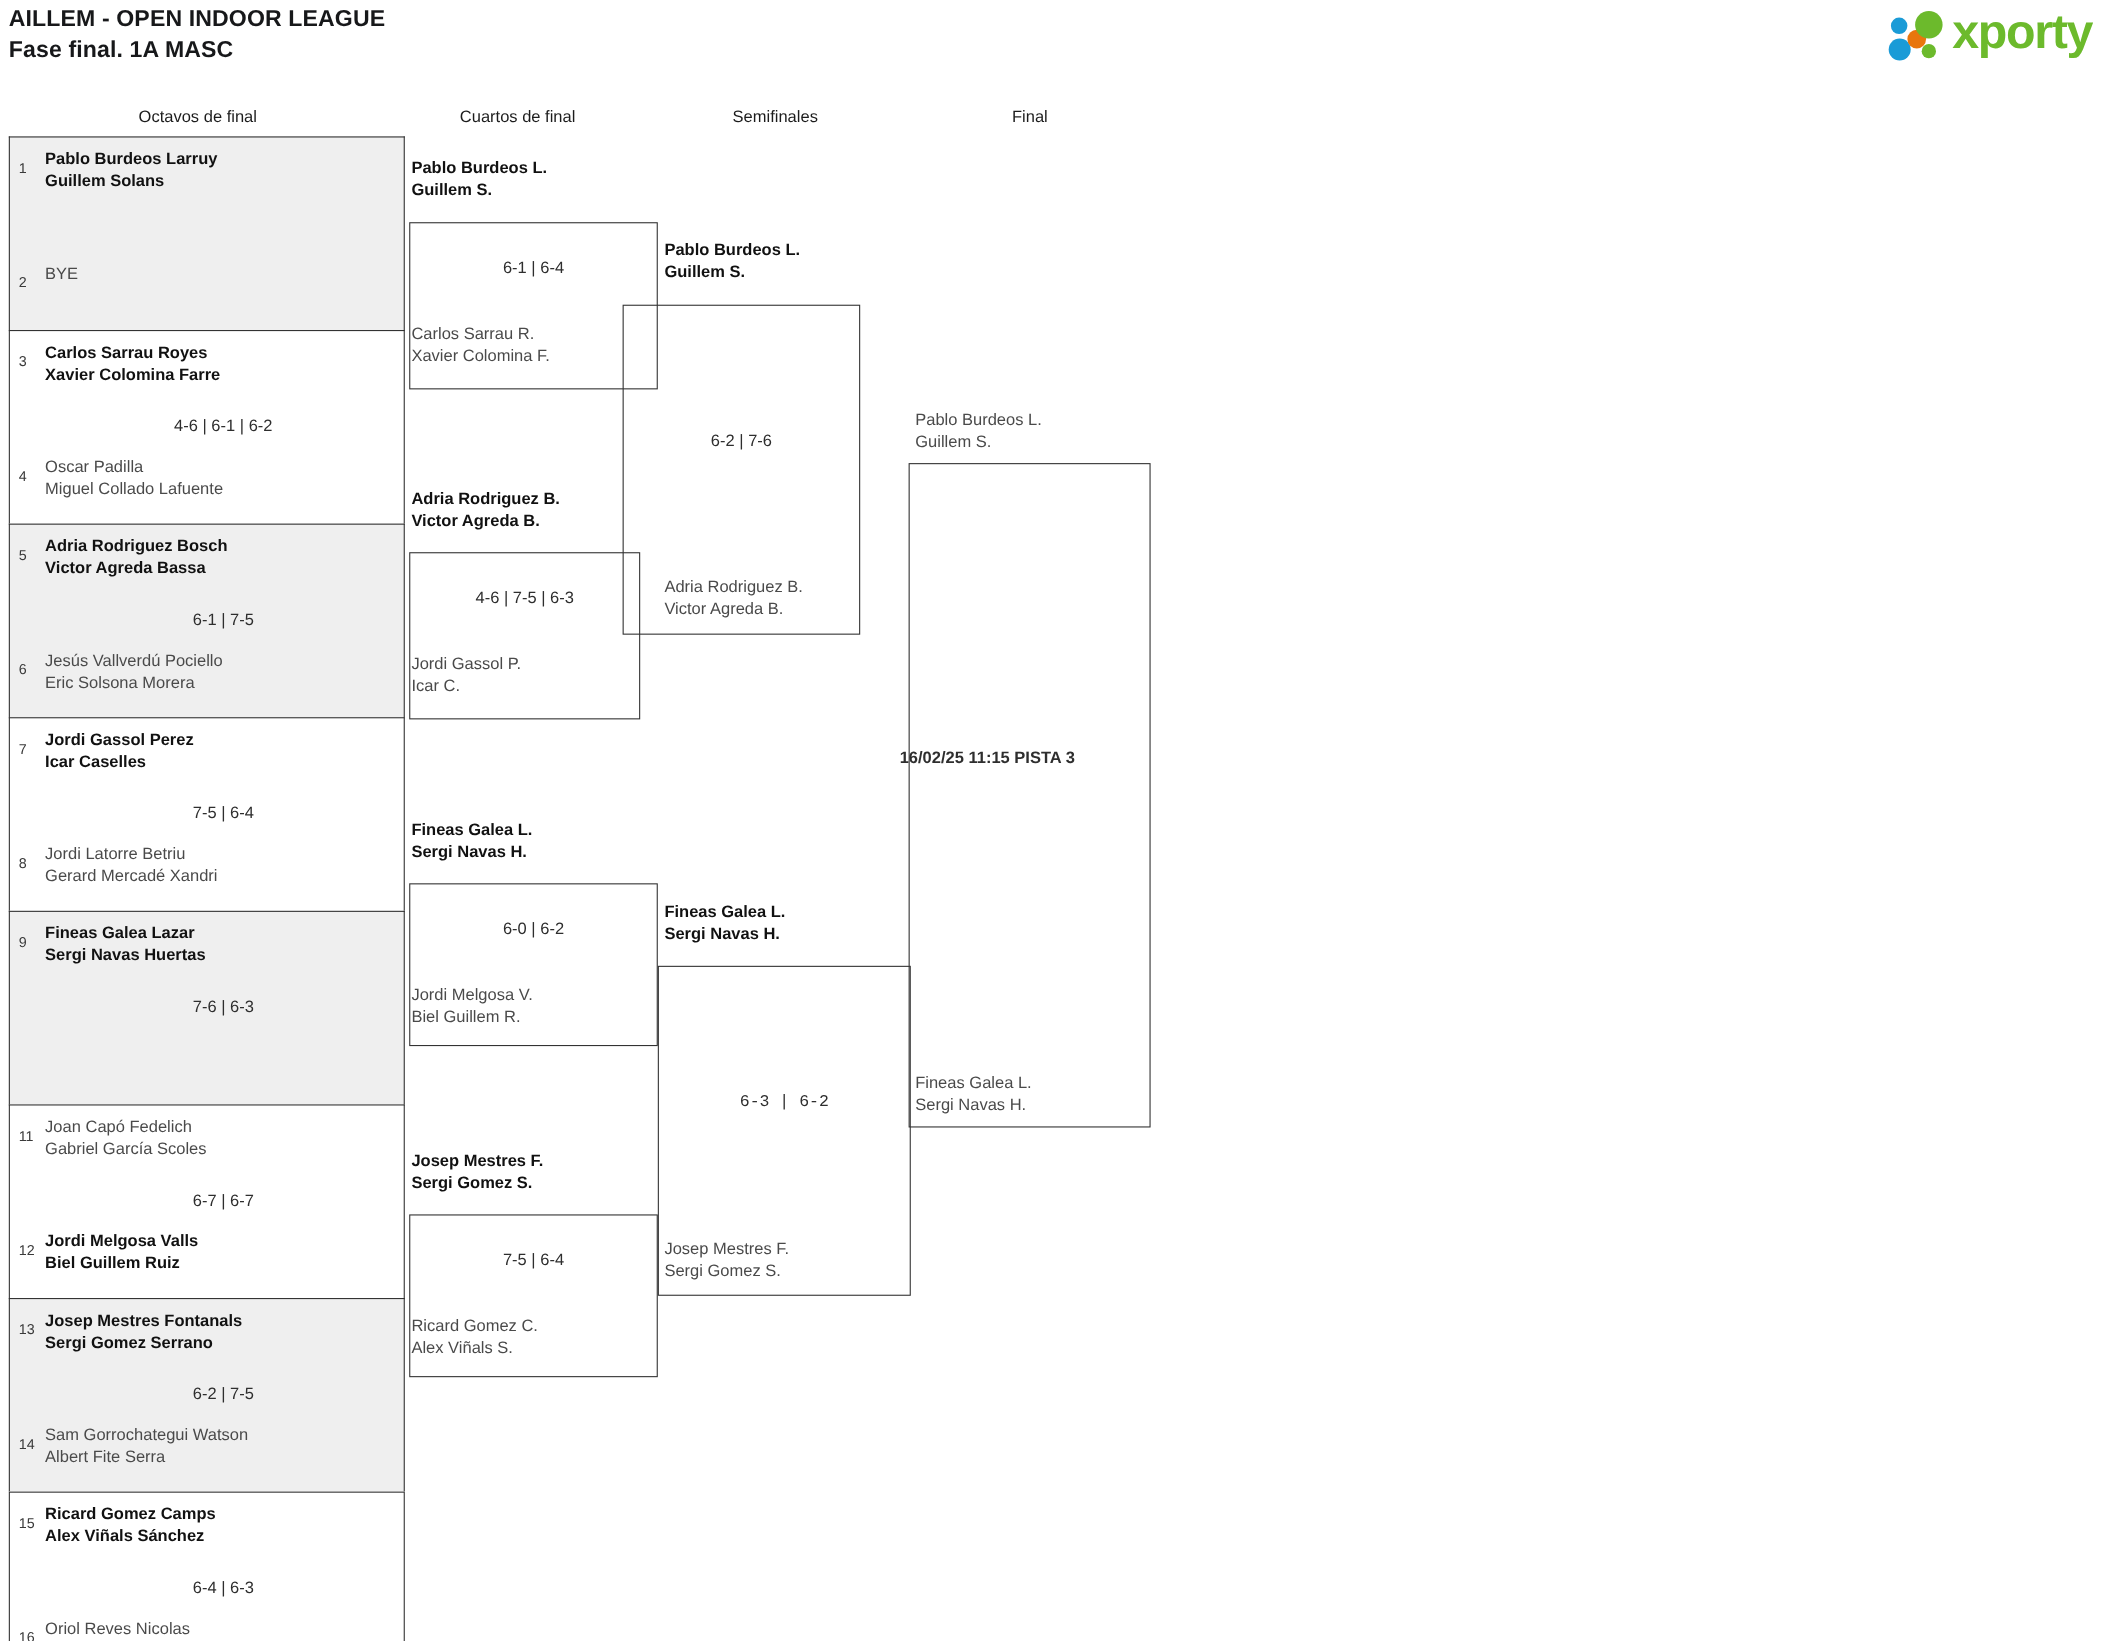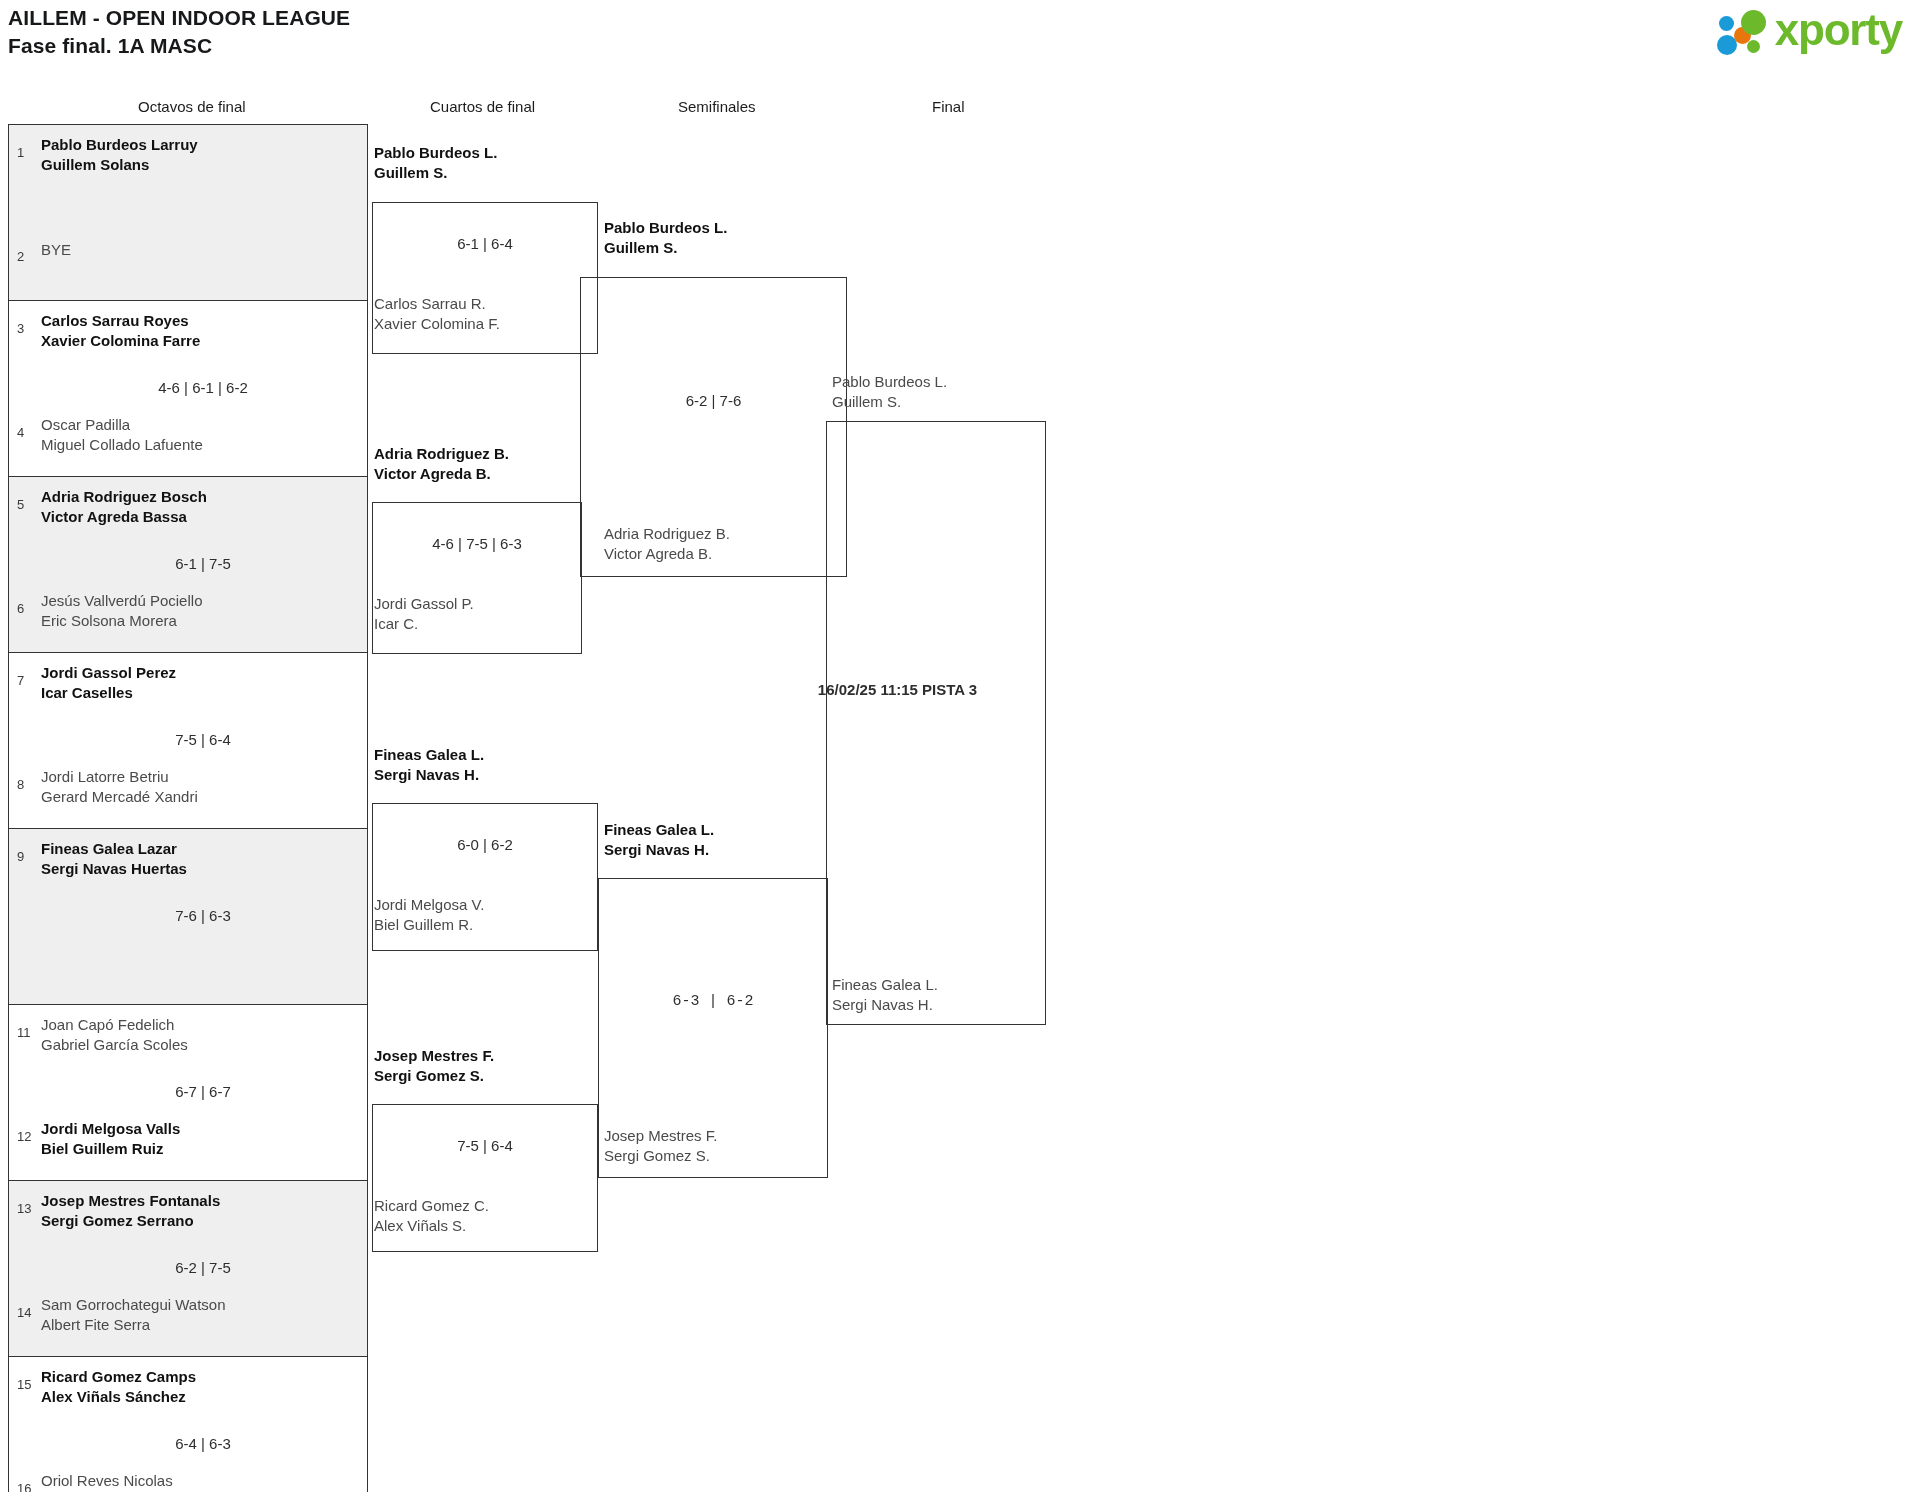--- a/index.html
+++ b/index.html
@@ -68,21 +68,20 @@
     padding-bottom: 4px;
   }
 
   
   .round-header {
     position: absolute;
     font-size: 15px;
     font-weight: 400;
     color: #1c1c1c;
     white-space: nowrap;
-    margin-left: 12px;
   }
   .rh-r1 { left: 126px; top: 98px; }
   .rh-r2 { left: 418px; top: 98px; }
   .rh-r3 { left: 666px; top: 98px; }
   .rh-r4 { left: 920px; top: 98px; }
 
   
   .bracket {
     position: absolute;
     left: 0;
@@ -399,21 +398,21 @@
     </div>
 
   </div>
 
   <div>
 
     <div class="rname winner" style="left:604px; top:218px;">
       <span>Pablo Burdeos L.</span><br>
       <span>Guillem S.</span>
     </div>
-    <div class="rbox" style="left:580px; top:277px; width:267px; height:300px;">
+    <div class="rbox" style="left:566px; top:277px; width:216px; height:300px;">
       <div class="rbox-score" style="top:114px;">6-2 | 7-6</div>
     </div>
     <div class="rname" style="left:604px; top:524px;">
       <span>Adria Rodriguez B.</span><br>
       <span>Victor Agreda B.</span>
     </div>
 
     <div class="rname winner" style="left:604px; top:820px;">
       <span>Fineas Galea L.</span><br>
       <span>Sergi Navas H.</span>

